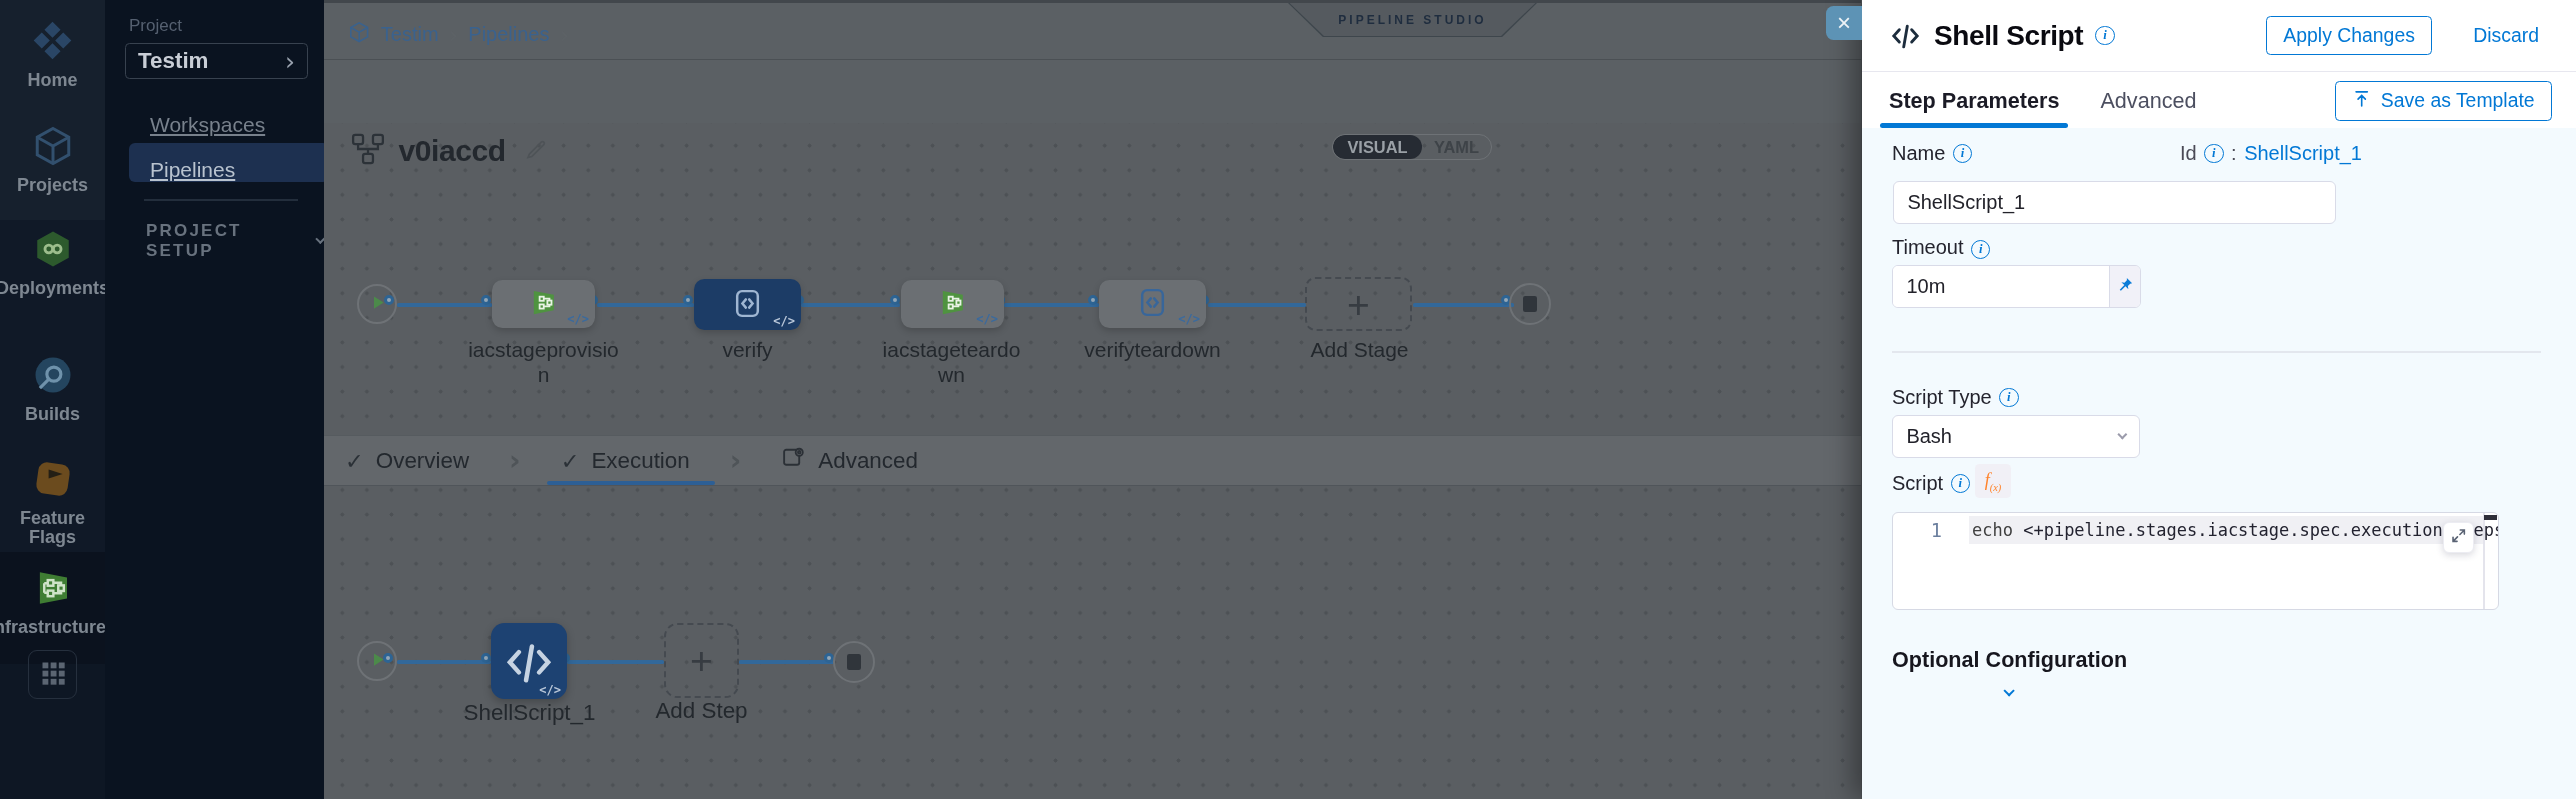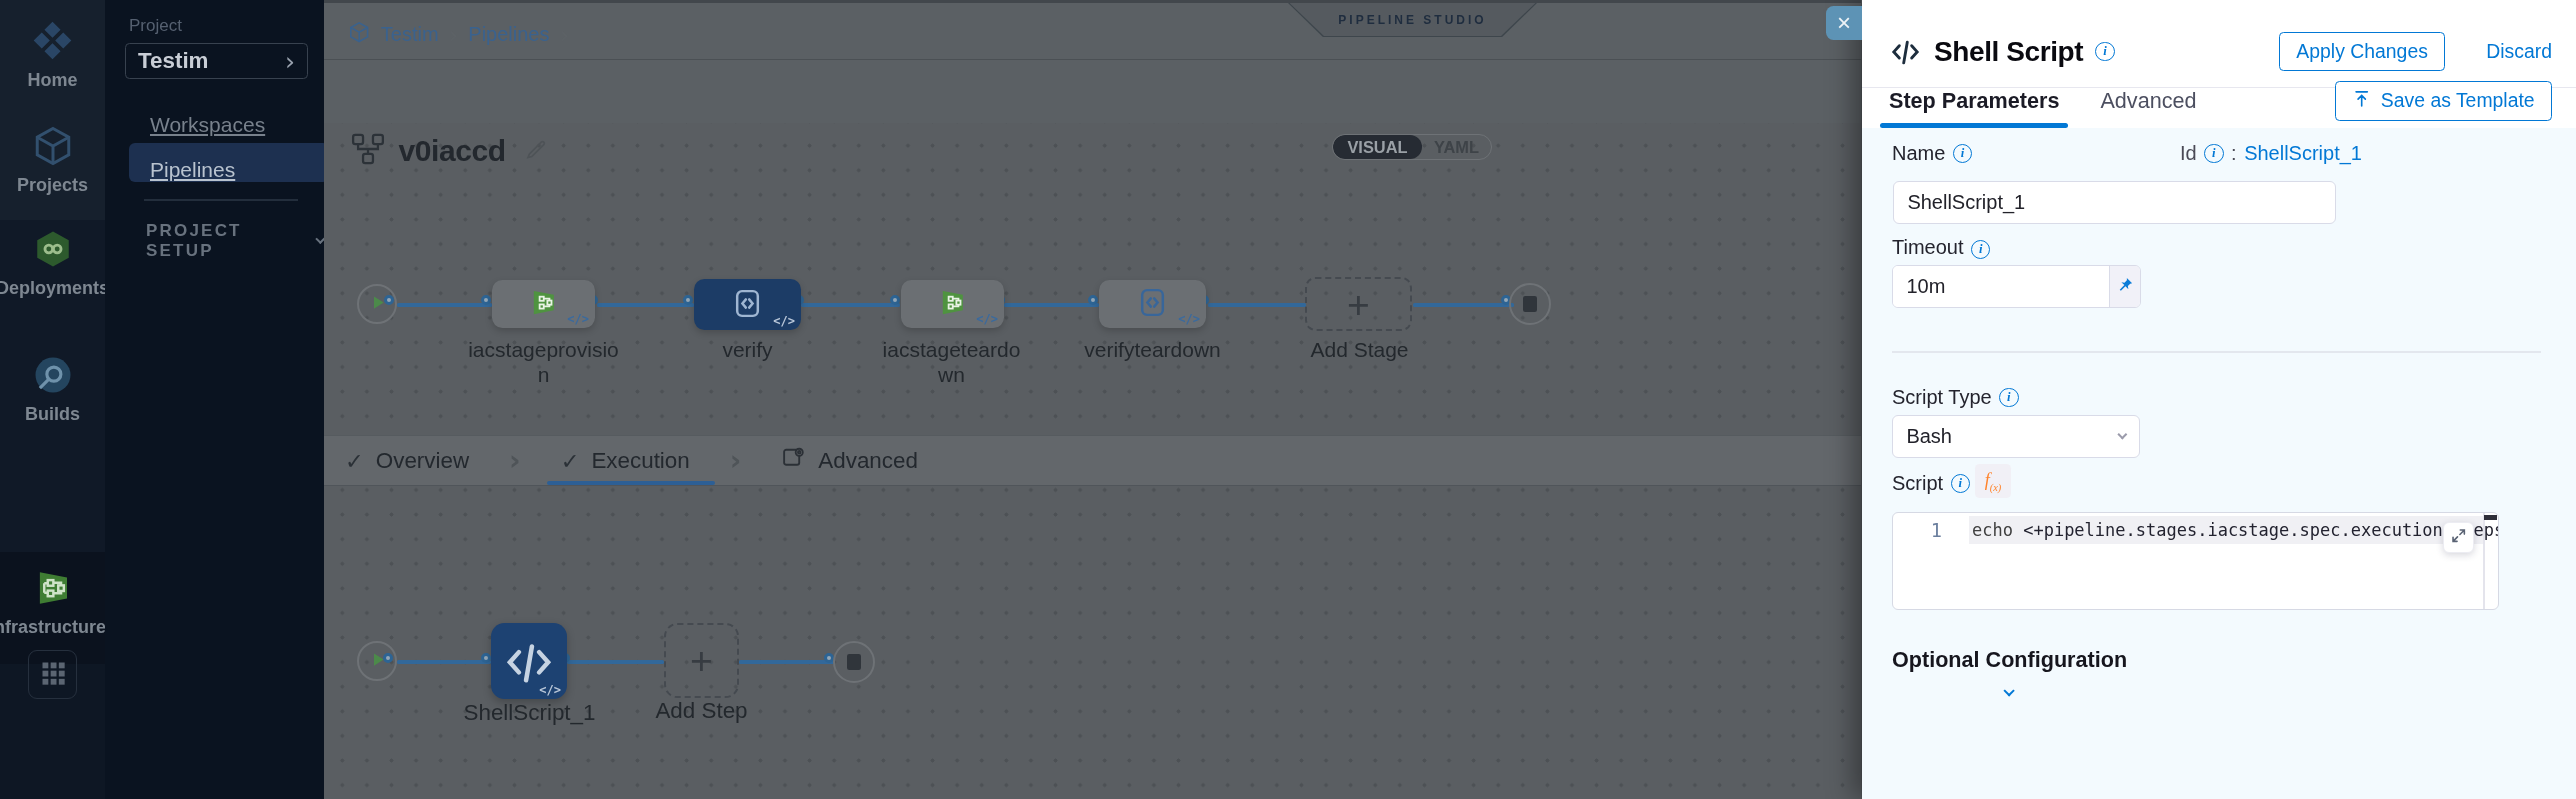--- a/index.html
+++ b/index.html
@@ -66,21 +66,21 @@
   .exec-tab { display:flex; align-items:center; gap:12px; font-size:22.4px; color:#23282e; cursor:pointer; position:relative; height:100%; }
   .exec-tab .check { font-size:22.4px; color:#2b3137; }
   .exec-tab.active::after { content:""; position:absolute; left:-13.4px; right:-25px; bottom:0; height:4.5px; background:#2d5f95; border-radius:2.2px; }
   .exec-sep { color:#4f5458; font-size:28px; font-weight:bold; }
 
   .step-card { position:absolute; width:76px; height:76px; background:#1d4272; border-radius:13.4px; display:flex; align-items:center; justify-content:center; cursor:pointer; box-shadow:0 3.7px 9px rgba(0,0,0,0.22); }
 
   
   .drawer { position:absolute; left:1862px; top:0; width:714px; height:799px; background:#ffffff; box-shadow:-9px 0 25px rgba(0,0,0,0.38); }
   .close-btn { position:absolute; left:-36px; top:6px; width:36px; height:34px; background:#5d93b5; border:none; border-radius:7.5px 0 0 7.5px; color:#eef3f6; font-size:24px; line-height:1; cursor:pointer; }
-  .drawer-head { position:absolute; left:0; top:16px; width:100%; height:72px; border-bottom:1.5px solid #e7e7ef; display:flex; align-items:center; padding:0 24px 0 27px; gap:12px; }
+  .drawer-head { position:absolute; left:0; top:0; width:100%; height:72px; border-bottom:1.5px solid #e7e7ef; display:flex; align-items:center; padding:0 37px 0 27px; gap:12px; }
   .drawer-head h2 { font-size:28px; font-weight:bold; color:#0a0a10; letter-spacing:-0.4px; }
   .info-i { display:inline-flex; width:19.4px; height:19.4px; border:1.5px solid #0278d5; border-radius:50%; color:#0278d5; font-size:12.7px; font-style:italic; font-family:"Liberation Serif", serif; align-items:center; justify-content:center; font-weight:bold; flex:0 0 auto; }
   .head-actions { margin-left:auto; display:flex; align-items:center; gap:41px; }
   .btn-outline { border:1.5px solid #0278d5; background:#fff; color:#0278d5; font-size:19.4px; border-radius:4.5px; padding:6.7px 16.4px; cursor:pointer; display:flex; align-items:center; gap:9px; white-space:nowrap; }
   .link-btn { background:none; border:none; color:#0278d5; font-size:19.4px; cursor:pointer; }
   .drawer-tabs { position:absolute; left:0; top:74px; width:100%; height:54px; display:flex; align-items:center; padding:0 24px 0 27px; gap:41px; }
   .d-tab { font-size:21.6px; color:#4c4f60; cursor:pointer; position:relative; height:100%; display:flex; align-items:center; }
   .d-tab.active { font-weight:bold; color:#1b1b26; }
   .d-tab.active::after { content:""; position:absolute; left:-9px; right:-9px; bottom:0; height:5.2px; background:#0278d5; border-radius:3px; }
   .save-template { margin-left:auto; }
@@ -151,20 +151,29 @@
     <span>
       <svg width="42" height="42" viewBox="0 0 24 24">
           <circle cx="12" cy="12" r="10" fill="#24455f"></circle>
           <circle cx="12.5" cy="11.5" r="4" fill="none" stroke="#6f92ab" stroke-width="1.8"></circle>
           <path d="M4.5 19.5 9.5 14.5" stroke="#6f92ab" stroke-width="1.8"></path>
         </svg>
     </span>
     <span class="rail-label">Builds</span>
   </div>
 
+  <div class="rail-item" style="top:458px;">
+    <span>
+      <svg width="42" height="42" viewBox="0 0 24 24">
+          <rect x="3" y="3" width="18" height="18" rx="5" fill="#6b4b1e" transform="rotate(8 12 12)"></rect>
+          <path d="M9.5 17.5V6.5l8 2.6-8 2.6" fill="#241f15"></path>
+        </svg>
+    </span>
+    <span class="rail-label">Feature Flags</span>
+  </div>
 
   <div class="rail-item" style="top:567px;">
     <span>
       <svg width="42" height="42" viewBox="0 0 24 24">
           <path d="M4.5 3 20 6v12L4.5 21Z" fill="#3f7d33"></path>
           <g fill="none" stroke="#cfe3c8" stroke-width="1.4">
             <rect x="9" y="7.5" width="3.2" height="3.2"></rect>
             <rect x="15" y="10.5" width="3.2" height="3.2"></rect>
             <rect x="9" y="13.5" width="3.2" height="3.2"></rect>
             <path d="M12.2 9h4.4v1.5M12.2 15h4.4v-1.5M7 9.3v5.4M7 9.3h2M7 14.7h2"></path>

